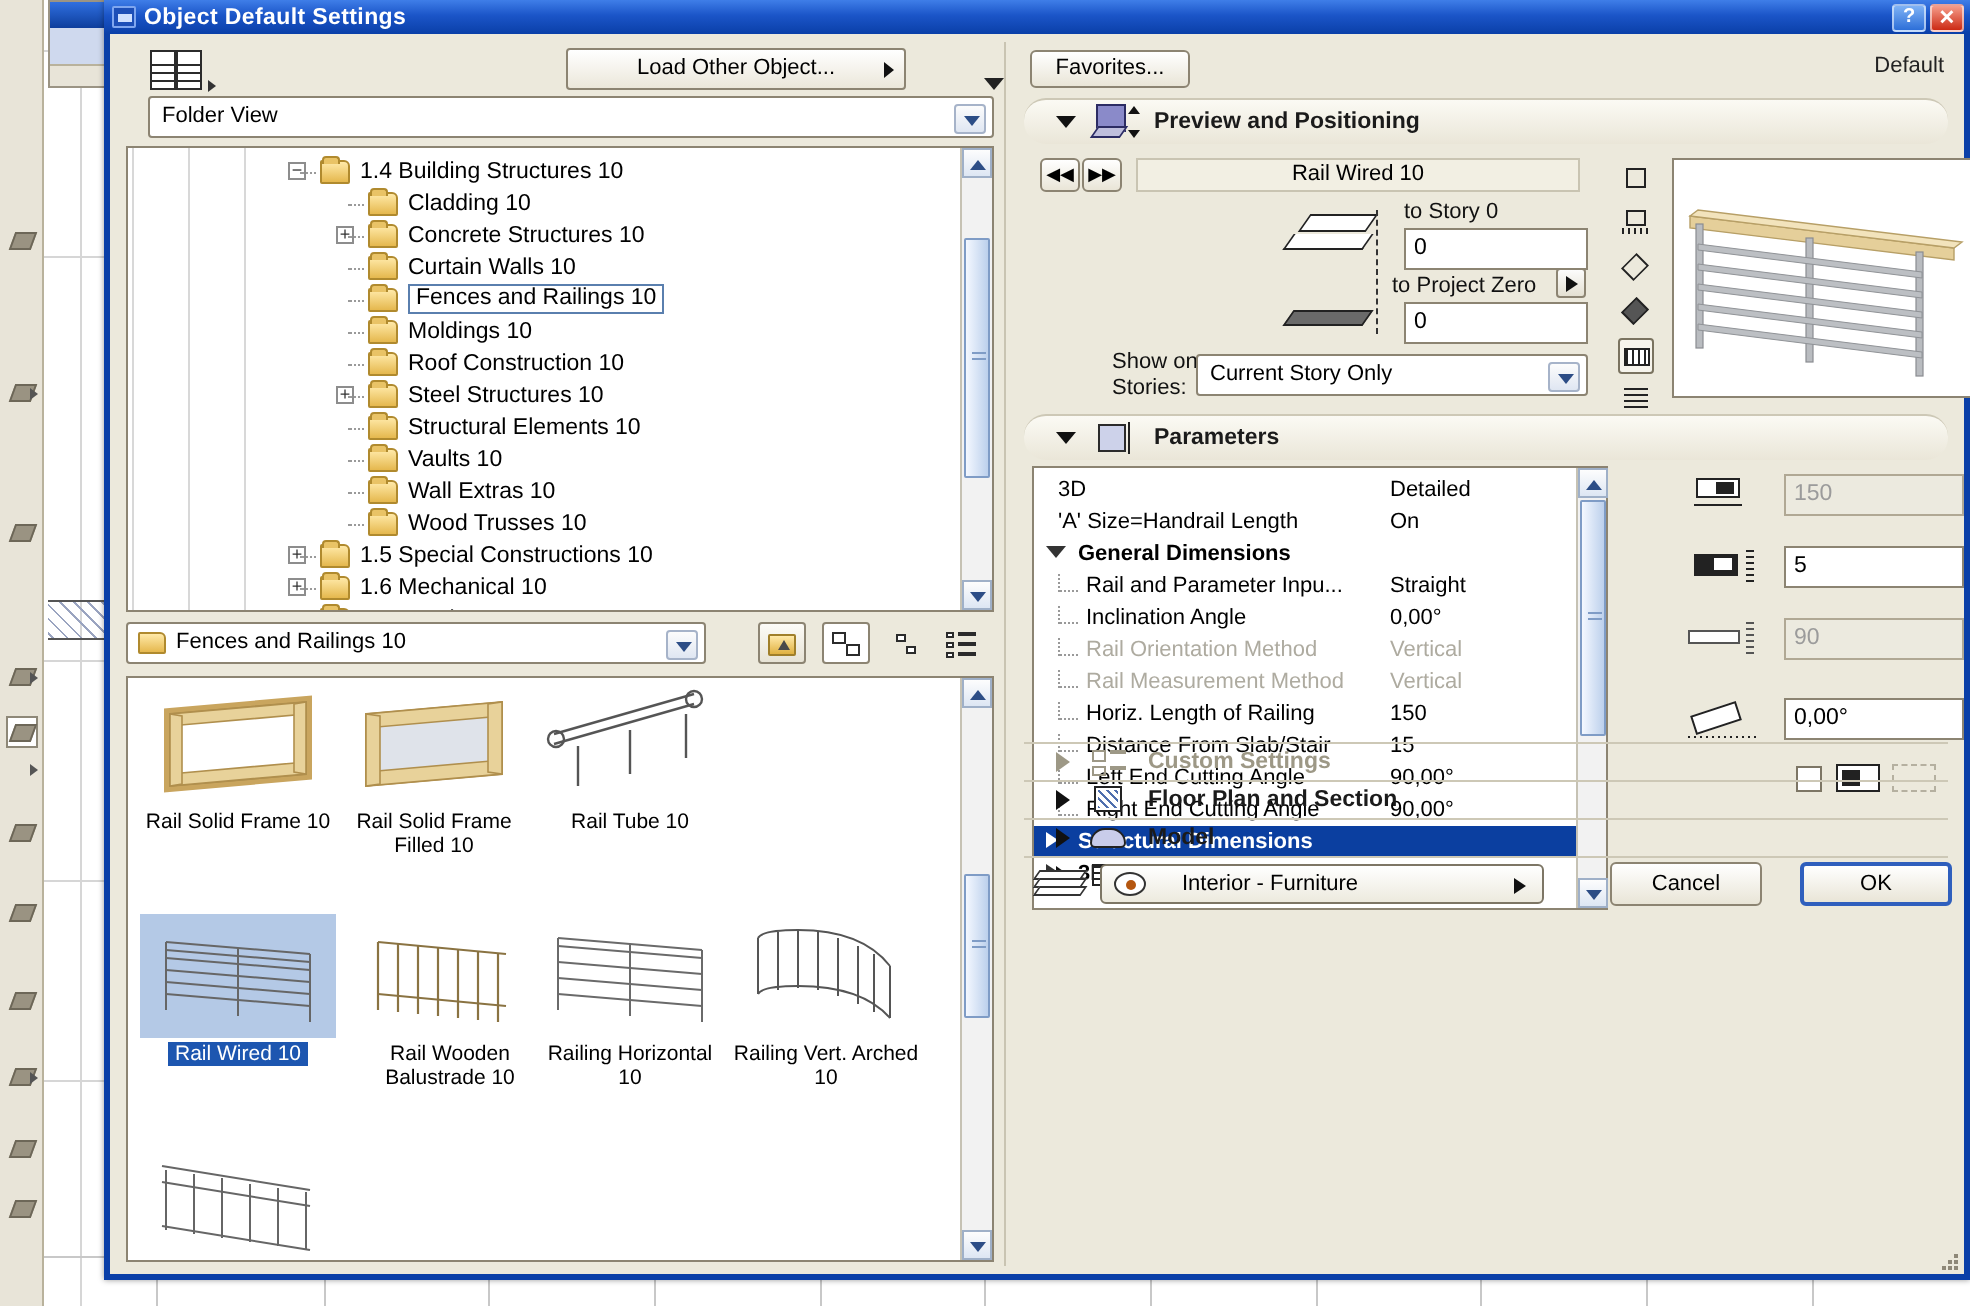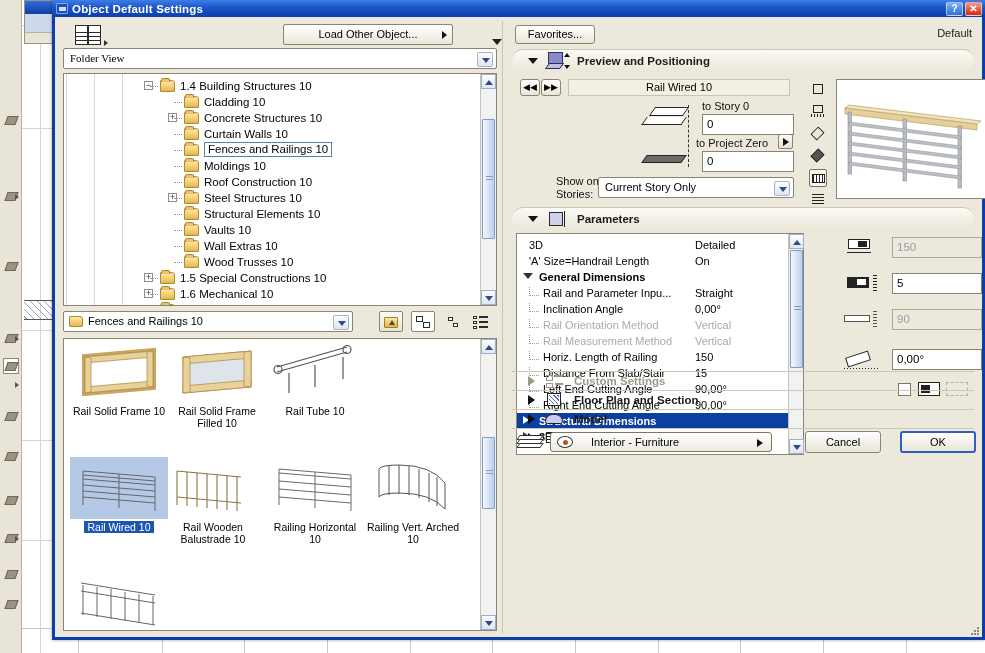--- a/index.html
+++ b/index.html
@@ -130,21 +130,21 @@
   }
   .combo .cv { position:absolute; left:6px; top:3px; }
   .combo .caret {
     position:absolute; right:3px; top:3px; width:16px; height:15px;
     background:linear-gradient(#fcfcfc,#dfe6f2); border:1px solid #a6b3c9; border-radius:2px;
   }
   .combo .caret::after{
     content:""; position:absolute; left:4px; top:5px; width:0;height:0;
     border-top:5px solid #2c4d86; border-left:4px solid transparent; border-right:4px solid transparent;
   }
-  .lp-folderview { position:absolute; left:0; top:25px; right:0; height:21px;font-family:Liberation Serif, serif; }
+  .lp-folderview { position:absolute; left:11px; top:25px; right:0; height:21px; }
 
   .tree-box {
     position:absolute; left:0; top:50px; right:0; height:233px;
     background:#fff; border:1px solid #8c8472;
   }
   .tree-inner { position:absolute; left:0; top:0; right:16px; bottom:0; overflow:hidden; }
   .tree-indent-guides{
     position:absolute; left:0; top:0; bottom:0; width:100%;
     background-image:
       linear-gradient(to right, transparent 0 2px, #b9b9b9 2px 3px, transparent 3px),
@@ -629,21 +629,21 @@
                       <line x1="12" y1="18" x2="84" y2="24"></line>
                       <line x1="12" y1="22" x2="84" y2="28"></line>
                       <line x1="12" y1="28" x2="84" y2="34"></line>
                       <line x1="12" y1="34" x2="84" y2="40"></line>
                       <line x1="12" y1="40" x2="84" y2="46"></line>
                       <line x1="12" y1="14" x2="12" y2="48"></line>
                       <line x1="48" y1="17" x2="48" y2="51"></line>
                       <line x1="84" y1="20" x2="84" y2="54"></line>
                     </g>
                   </svg></div><div class="gcap"><span>Rail Wired 10</span></div></div>
-              <div class="gcell" style="left: 100px; top: 118px;">
+              <div class="gcell" style="left: 112px; top: 118px;">
                 <div class="gthumb"><svg width="96" height="60" viewBox="0 0 96 60">
                     <g stroke="#8a7342" fill="none" stroke-width="1.1">
                       <line x1="12" y1="14" x2="12" y2="48"></line>
                       <line x1="22" y1="15" x2="22" y2="49"></line>
                       <line x1="32" y1="16" x2="32" y2="50"></line>
                       <line x1="42" y1="17" x2="42" y2="51"></line>
                       <line x1="52" y1="18" x2="52" y2="52"></line>
                       <line x1="62" y1="19" x2="62" y2="53"></line>
                       <line x1="72" y1="20" x2="72" y2="54"></line>
                       <line x1="12" y1="14" x2="76" y2="20"></line>

